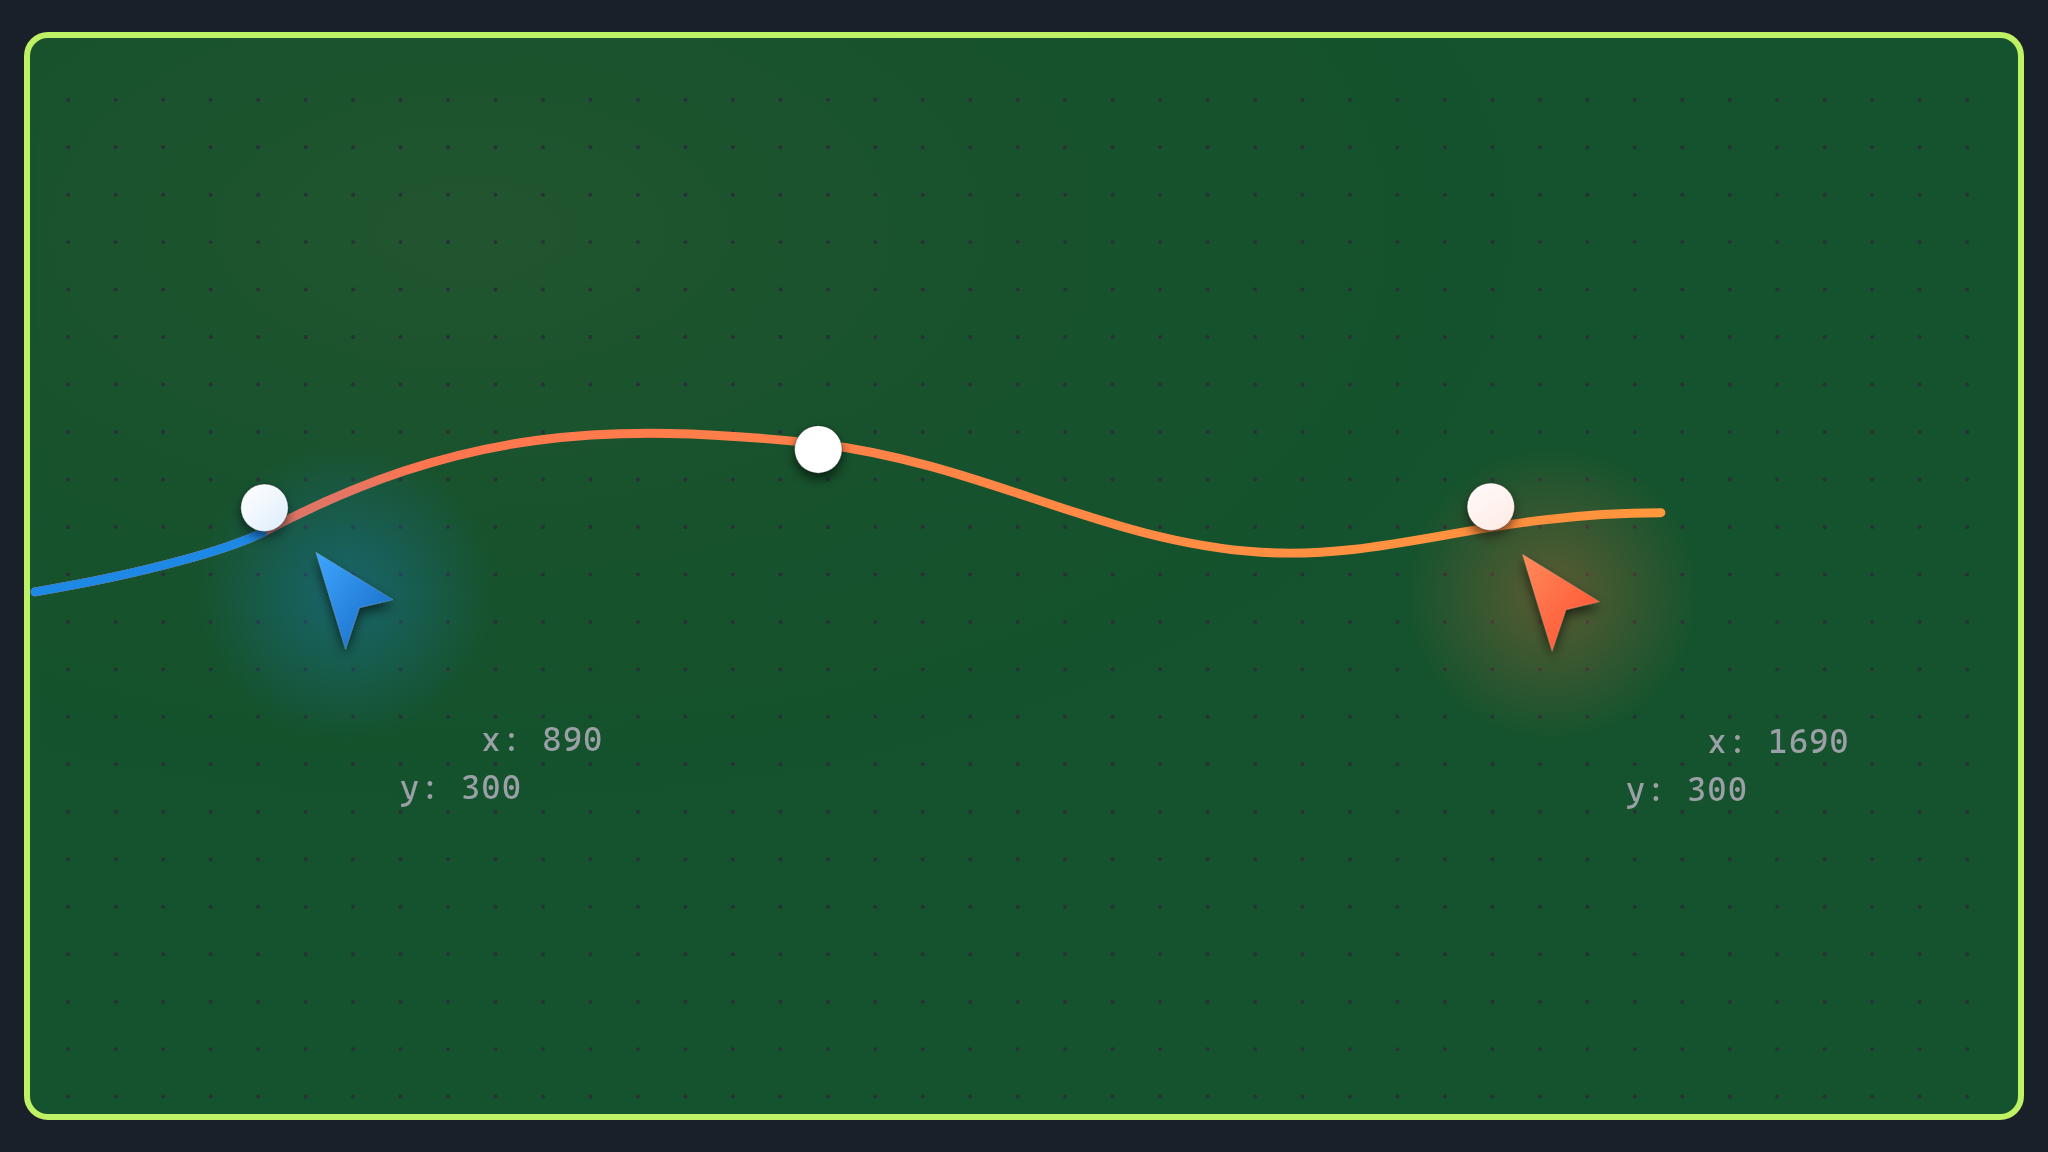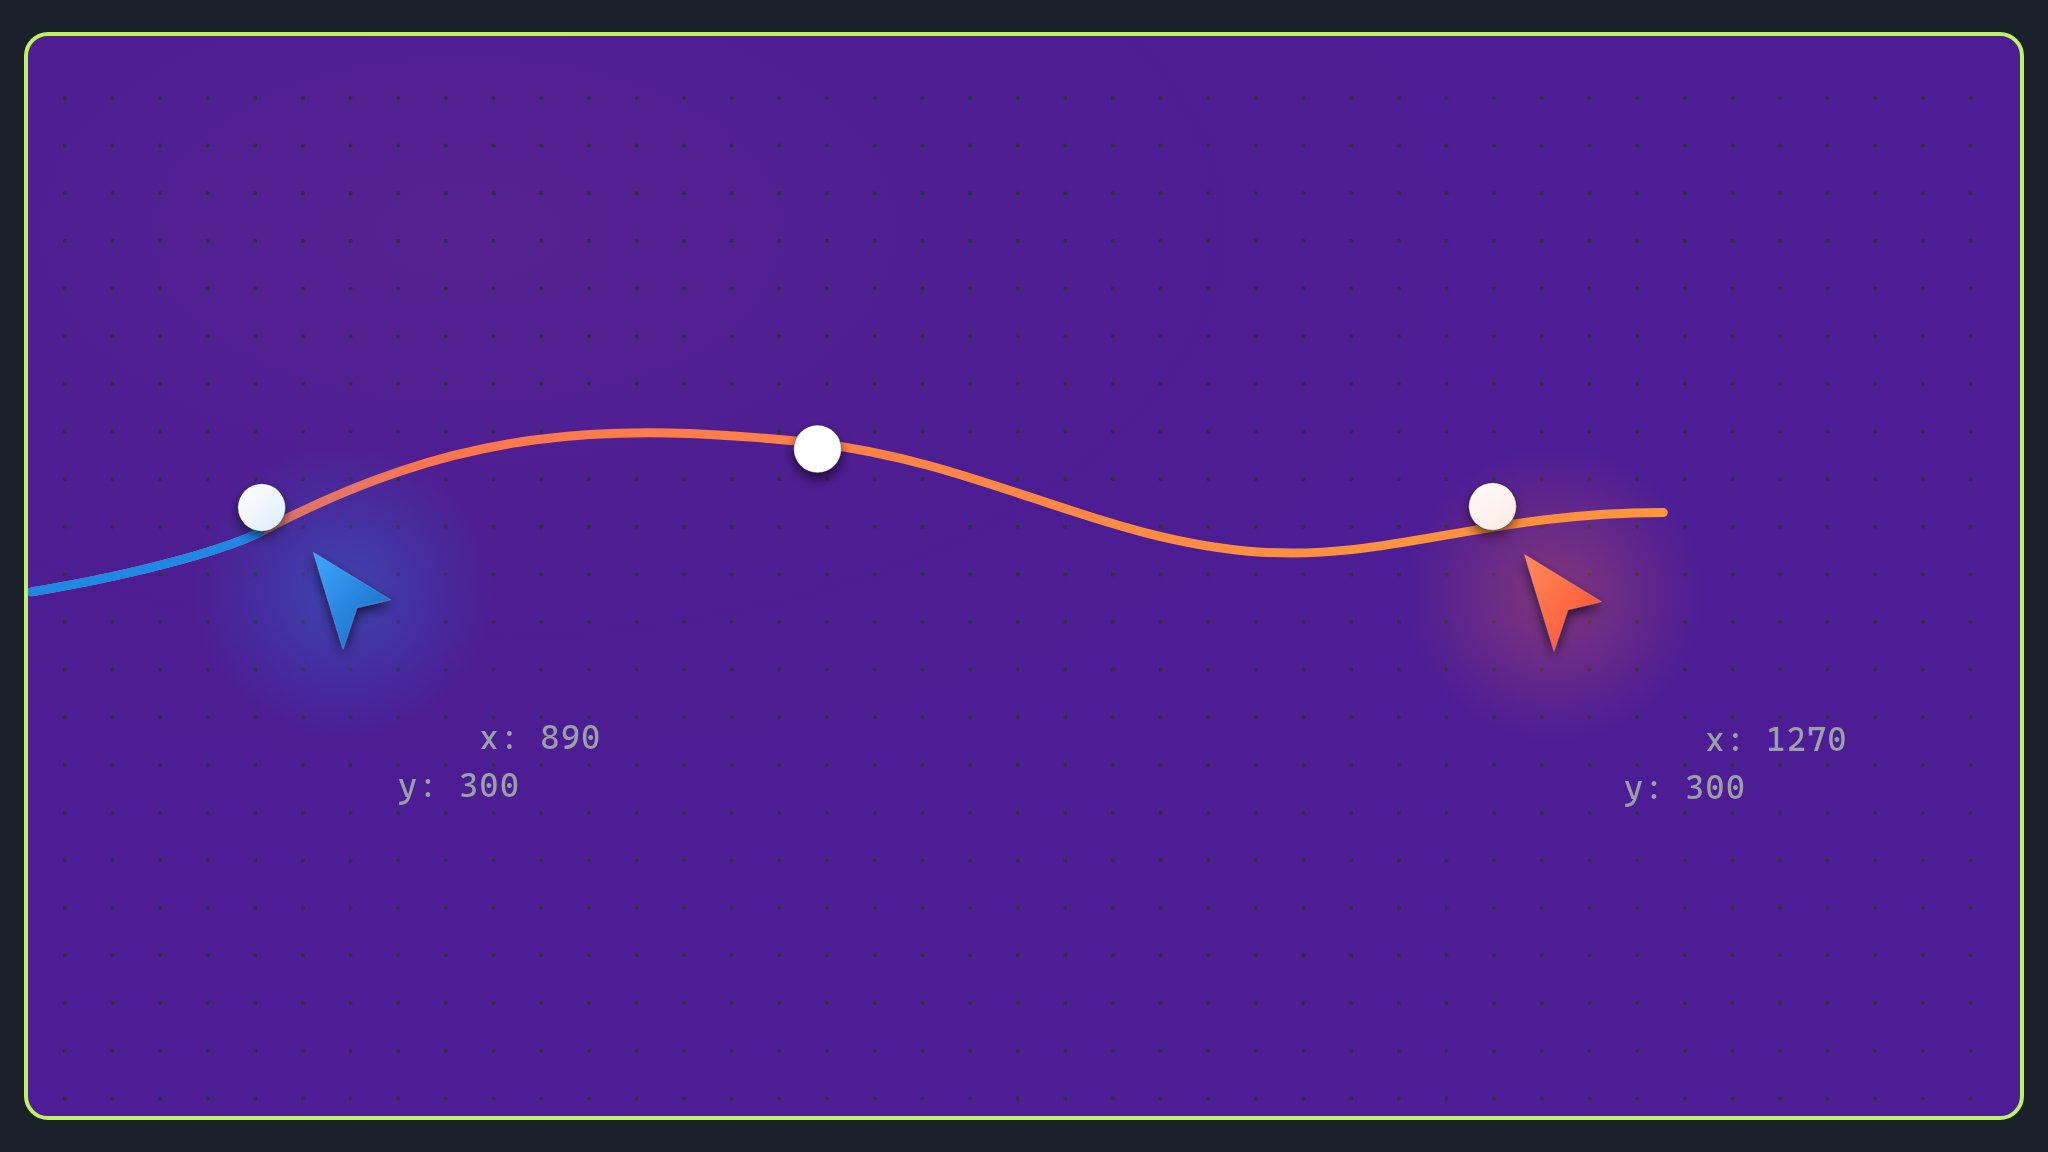--- a/index.html
+++ b/index.html
@@ -9,22 +9,22 @@
     background: #1a2029;
     overflow: hidden;
     font-family: ui-monospace, "SF Mono", "Cascadia Code", "Menlo", "Consolas", monospace;
   }
   .frame {
     position: absolute;
     left: 24px;
     top: 32px;
     width: 2000px;
     height: 1088px;
-    background: #4c1d95;
-    border: 4px solid #bef264;
+    background: #14532d;
+    border: 6px solid #bef264;
     border-radius: 24px;
     overflow: hidden;
   }
   .canvas {
     position: absolute;
     inset: 0;
     width: 100%;
     height: 100%;
   }
   .coord {
@@ -997,16 +997,16 @@
     </g>
     <g id="cursor-orange" filter="url(#softShadow)" transform="translate(1504,522)">
       <path d="M 0 0 L 78 48 L 44 56 L 30 98 Z" fill="url(#orangeCursorGrad)" stroke="rgba(255,255,255,0.12)" stroke-width="1"></path>
     </g>
   </svg>
 
   <div id="coord-blue" class="coord" style="left: 370px; top: 630px;">
     <span>x: </span><span>890</span><br><span>y: </span><span>300</span>
   </div>
   <div id="coord-orange" class="coord" style="left: 1596px; top: 632px;">
-    <span>x: </span><span>1270</span><br><span>y: </span><span>300</span>
+    <span>x: </span><span>1690</span><br><span>y: </span><span>300</span>
   </div>
 
 </div>
 
 </body></html>

